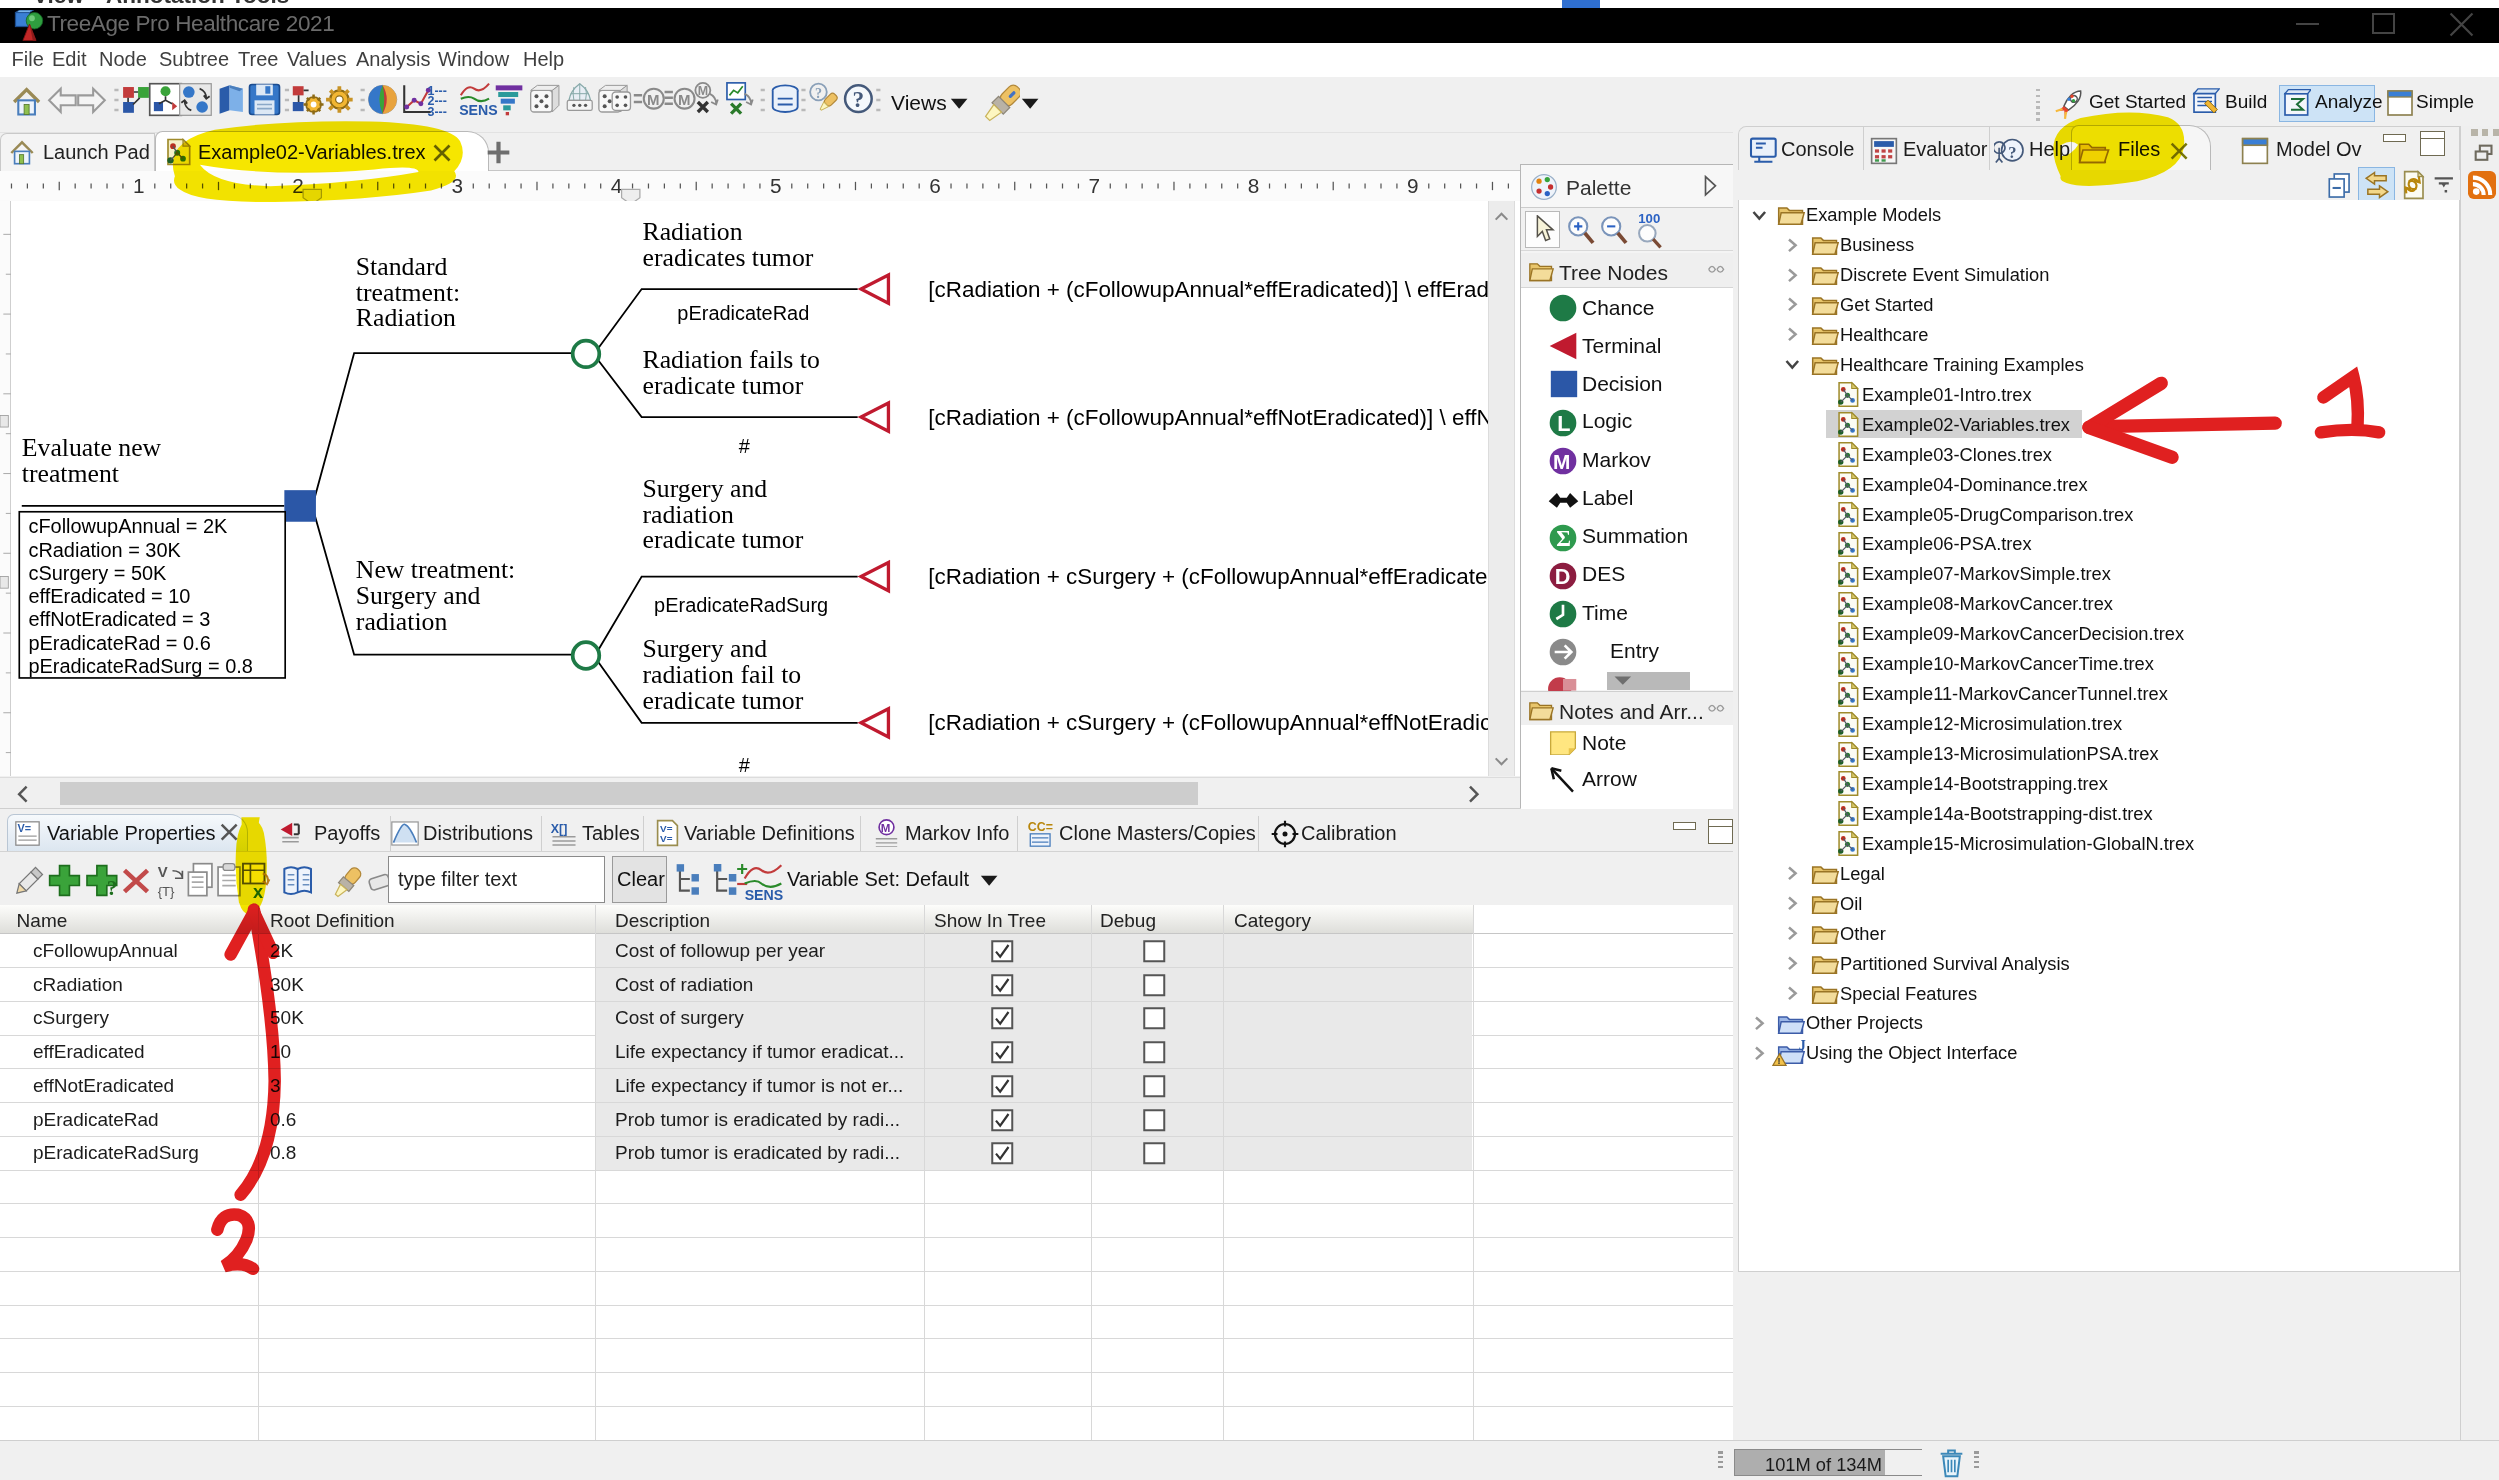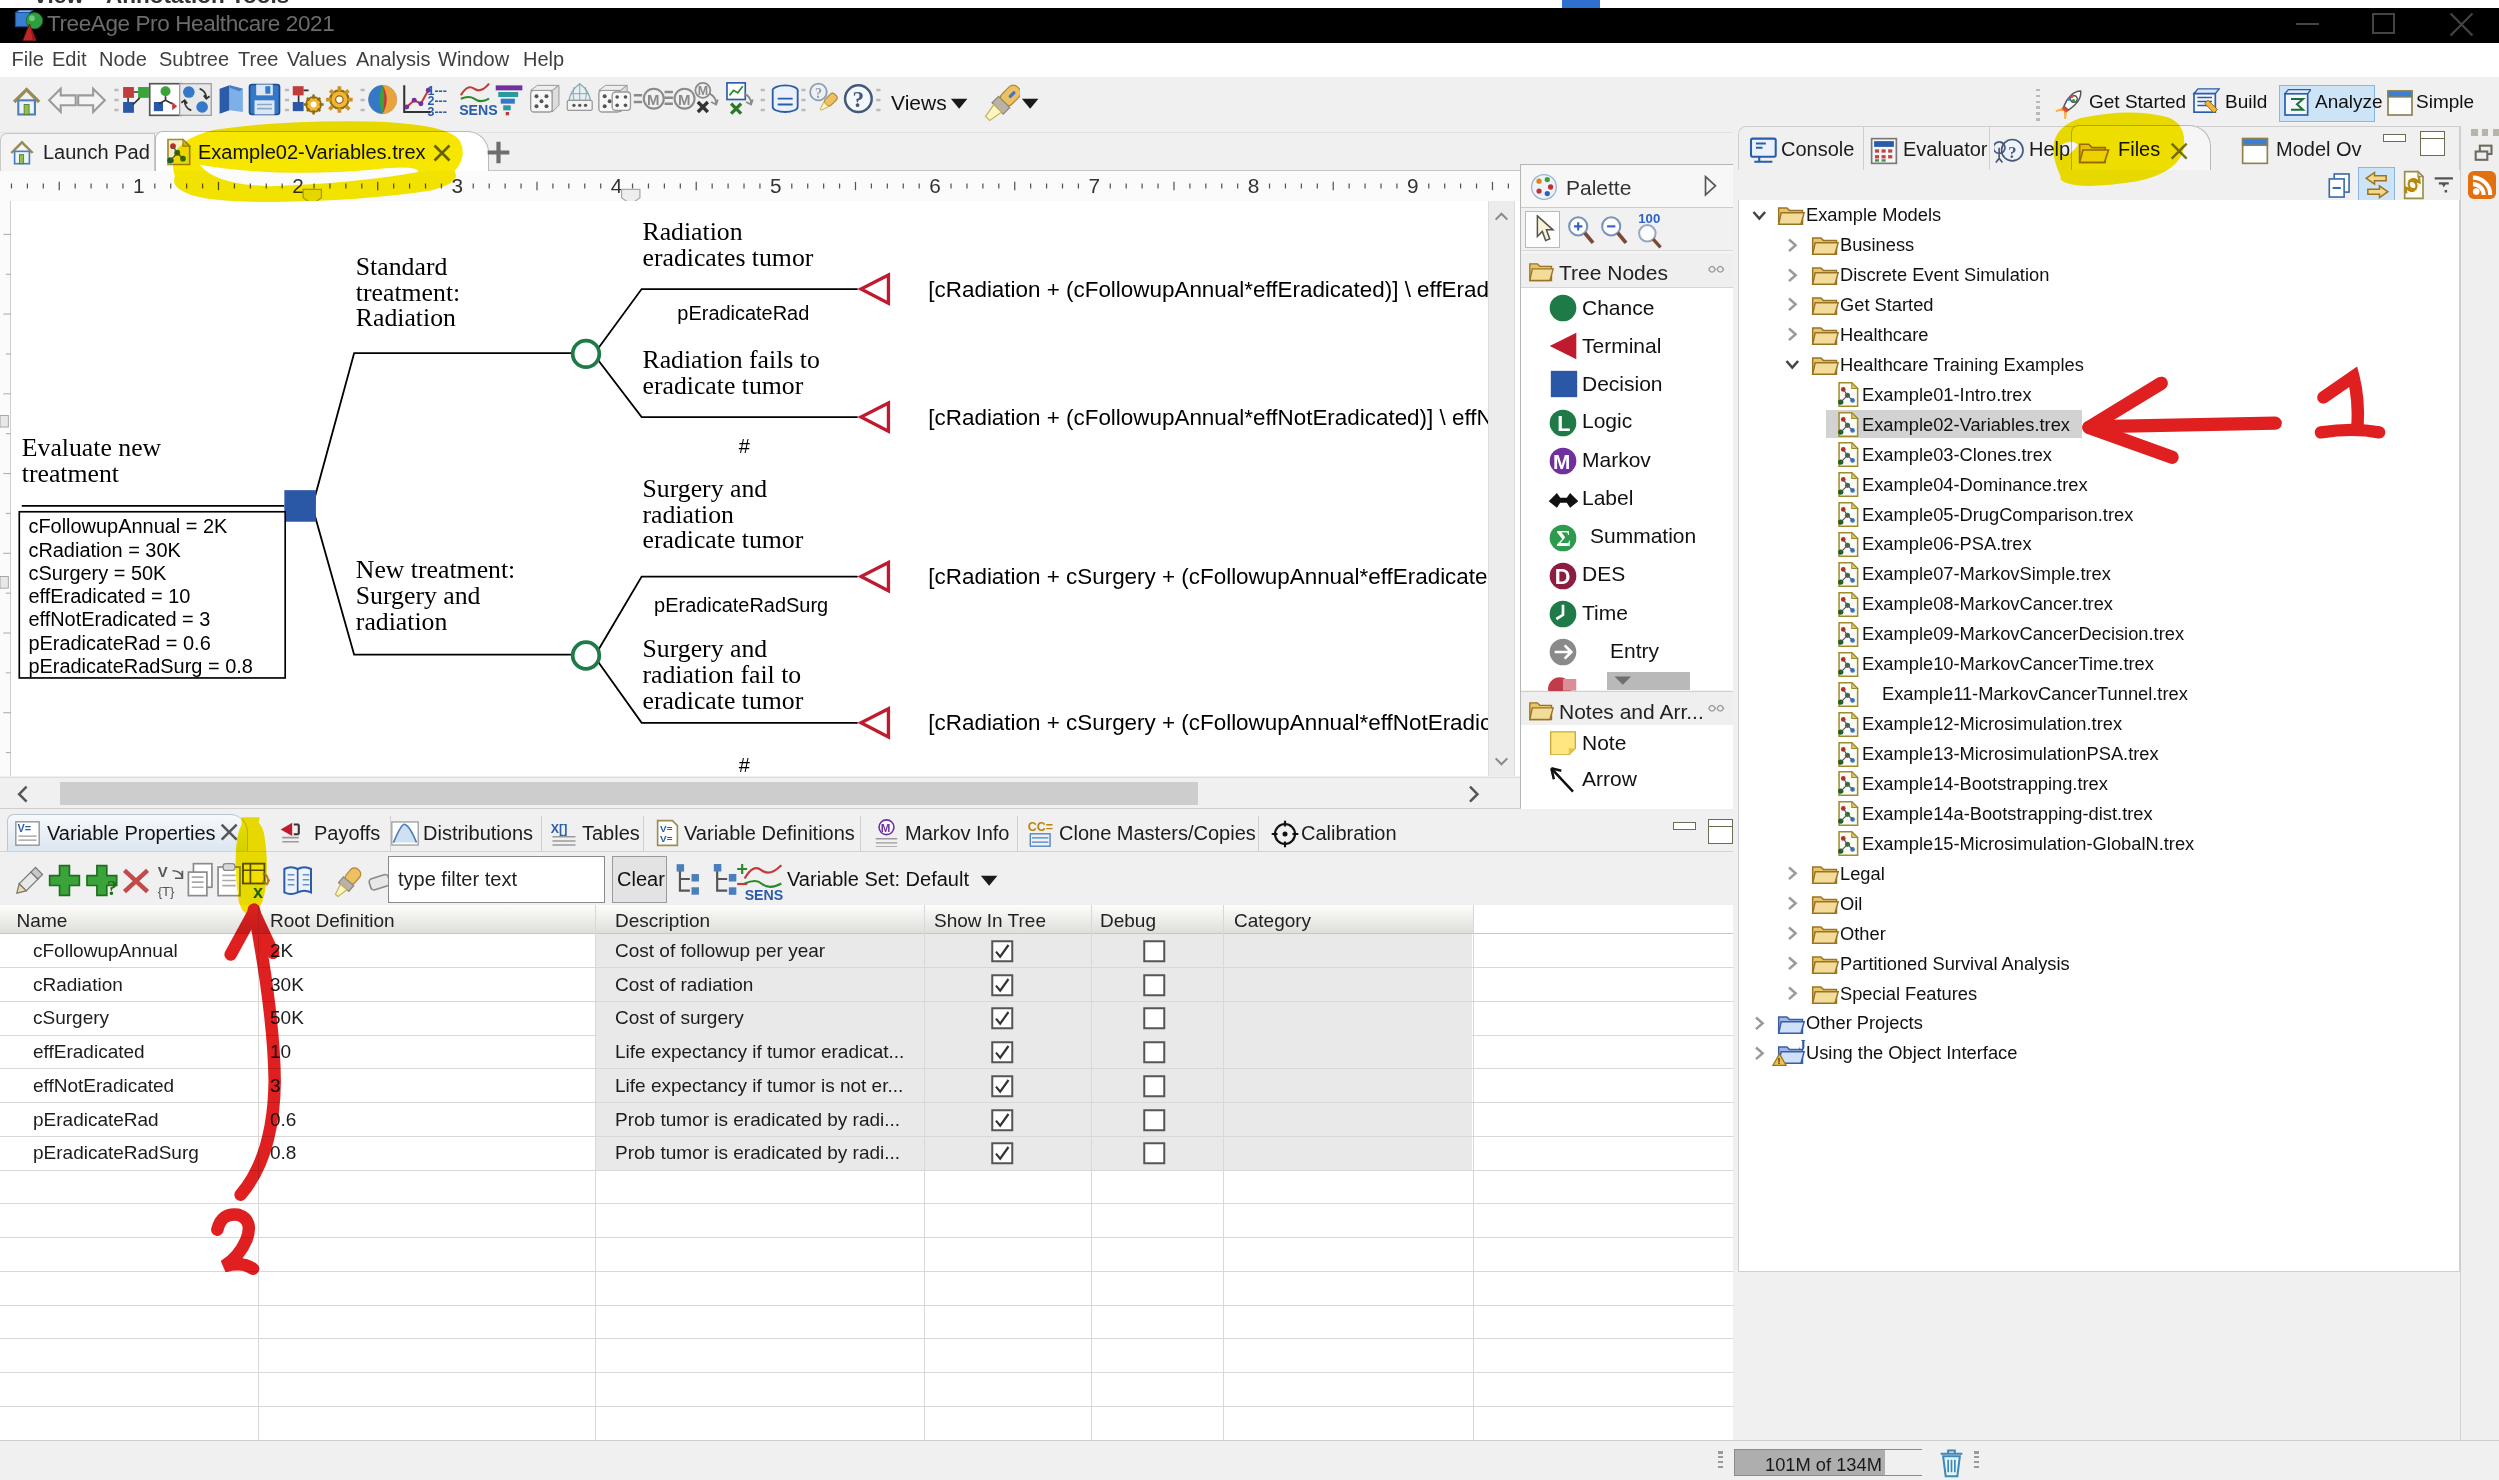--- a/index.html
+++ b/index.html
@@ -604,21 +604,21 @@
         </svg>
       <div class="abs" style="left:61px;top:160px;">Markov</div>
       <svg class="abs" style="left:26px;top:200px;" width="33" height="23" viewBox="0 0 40 28">
         <path d="M2 16 L12 6 L16 12 L24 12 L28 6 L38 16 L28 24 L24 18 L16 18 L12 24 Z" fill="#111"></path>
       </svg>
       <div class="abs" style="left:61px;top:198px;">Label</div>
       <svg class="abs" style="left:27.4px;top:235px;font-size:25px" width="30" height="30" viewBox="0 0 36 36">
           <circle cx="18" cy="18" r="16" fill="#2e9a4e"></circle>
           <text x="10" y="28" font-size="27" font-weight="bold" fill="#fff" font-family="Liberation Serif, serif">Σ</text>
         </svg>
-      <div class="abs" style="left:69px;top:236px;">Summation</div>
+      <div class="abs" style="left:61px;top:236px;">Summation</div>
       <svg class="abs" style="left:27.4px;top:273px;font-size:25px" width="30" height="30" viewBox="0 0 36 36">
           <circle cx="18" cy="18" r="16" fill="#8c1d40"></circle>
           <text x="8" y="28" font-size="26" font-weight="bold" fill="#fff" font-family="Liberation Sans, sans-serif">D</text>
         </svg>
       <div class="abs" style="left:61px;top:274px;">DES</div>
       <svg class="abs" style="left:27.4px;top:311px;" width="30" height="30" viewBox="0 0 36 36">
           <circle cx="18" cy="18" r="16" fill="#1e7a46"></circle>
           <path d="M18 7 V19 L10 24" stroke="#fff" stroke-width="3.2" fill="none"></path>
         </svg>
       <div class="abs" style="left:61px;top:313px;">Time</div>
@@ -895,21 +895,21 @@
         <div class="abs" style="left:123px;top:453px;">Example10-MarkovCancerTime.trex</div>
         <svg class="abs" style="left:95px;top:481px;" width="27" height="27" viewBox="0 0 32 32">
           <path d="M6 2 h15 l7 7 v21 h-22 z" fill="#fcfcf4" stroke="#9f8b2c" stroke-width="1.8"></path>
           <path d="M21 2 l7 7 h-7 z" fill="#d8c96a" stroke="#9f8b2c" stroke-width="1.2"></path>
           <circle cx="11" cy="10" r="2.8" fill="#b92e1f"></circle>
           <circle cx="16" cy="17" r="3" fill="#2c7a33"></circle>
           <circle cx="8" cy="25" r="3.2" fill="#1d5f26"></circle>
           <circle cx="22" cy="23" r="2.8" fill="#3577c8"></circle>
           <path d="M11 10 L16 17 L8 25 M16 17 L22 23" stroke="#556" stroke-width="1.4" fill="none"></path>
         </svg>
-        <div class="abs" style="left:123px;top:483px;margin-left:20px;">Example11-MarkovCancerTunnel.trex</div>
+        <div class="abs" style="left:123px;top:483px;">Example11-MarkovCancerTunnel.trex</div>
         <svg class="abs" style="left:95px;top:511px;" width="27" height="27" viewBox="0 0 32 32">
           <path d="M6 2 h15 l7 7 v21 h-22 z" fill="#fcfcf4" stroke="#9f8b2c" stroke-width="1.8"></path>
           <path d="M21 2 l7 7 h-7 z" fill="#d8c96a" stroke="#9f8b2c" stroke-width="1.2"></path>
           <circle cx="11" cy="10" r="2.8" fill="#b92e1f"></circle>
           <circle cx="16" cy="17" r="3" fill="#2c7a33"></circle>
           <circle cx="8" cy="25" r="3.2" fill="#1d5f26"></circle>
           <circle cx="22" cy="23" r="2.8" fill="#3577c8"></circle>
           <path d="M11 10 L16 17 L8 25 M16 17 L22 23" stroke="#556" stroke-width="1.4" fill="none"></path>
         </svg>
         <div class="abs" style="left:123px;top:513px;">Example12-Microsimulation.trex</div>

